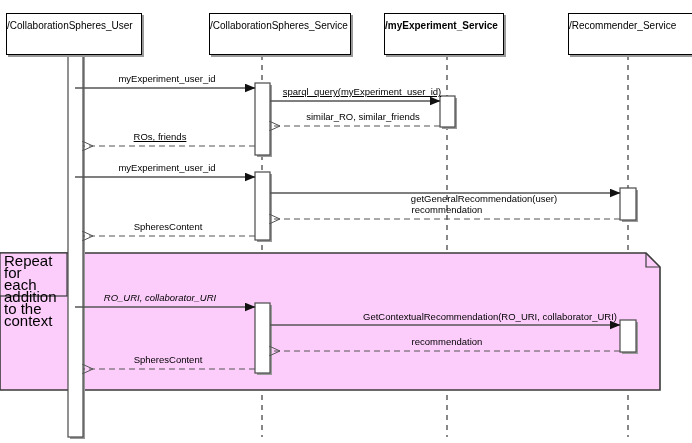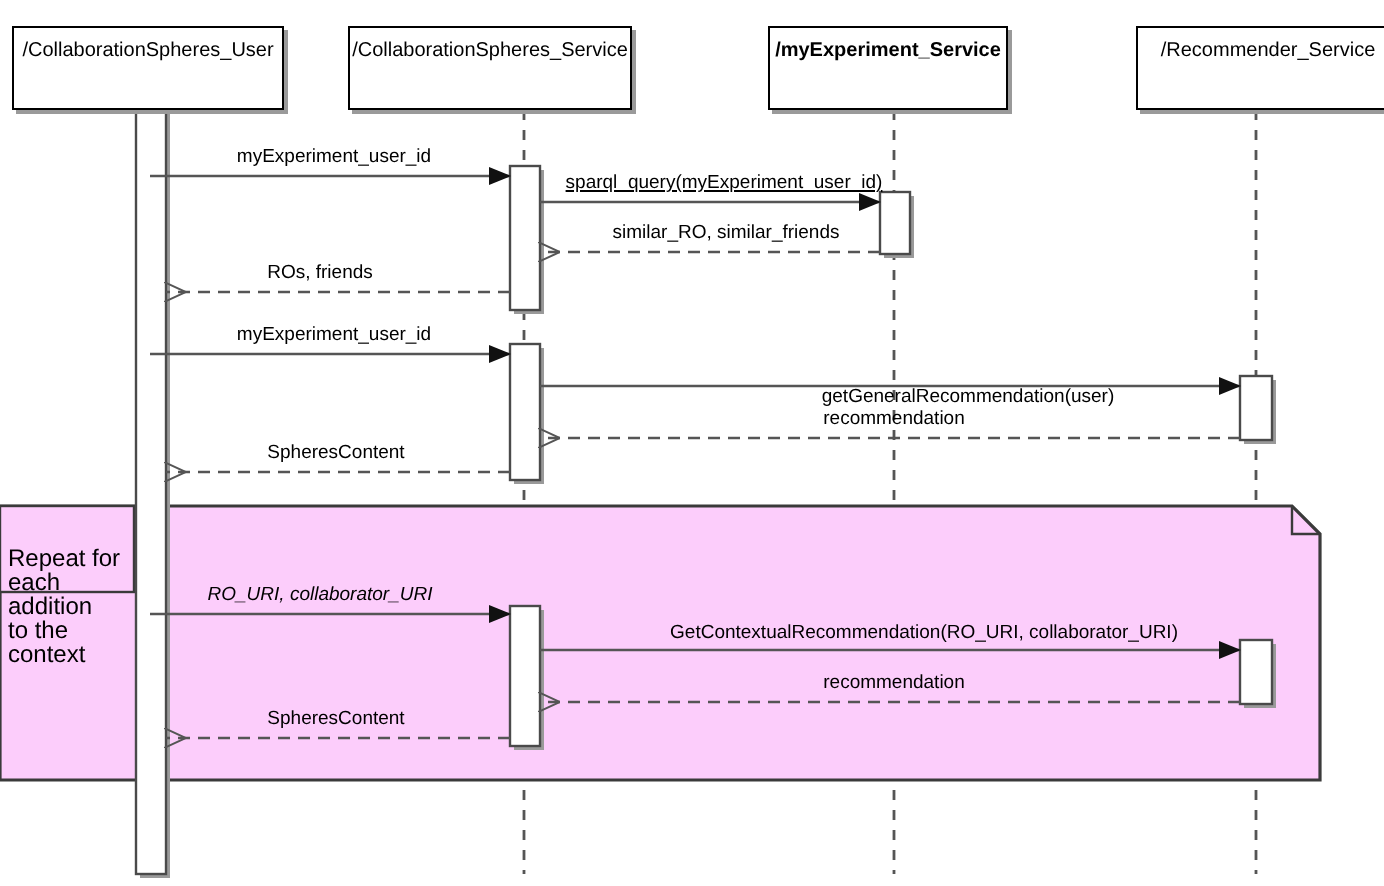--- a/index.html
+++ b/index.html
@@ -24,42 +24,42 @@
     height: 443px;
   }
   .lifeline-header {
     position: absolute;
     box-sizing: border-box;
     border: 1px solid #000000;
     background: #ffffff;
     box-shadow: 2px 2px 0 0 #9a9a9a;
     font-size: 10px;
     color: #000000;
-    text-align: center;
+    text-align: left;
     line-height: 1.1;
     padding-top: 6px;
     white-space: nowrap;
     overflow: hidden;
   }
   .msg-label {
     position: absolute;
     font-size: 9.5px;
     color: #000000;
     white-space: nowrap;
     text-align: left;
     transform: translateX(-50%);
   }
   .frag-label {
     position: absolute;
-    font-size: 12px;
+    font-size: 15px;
     color: #000000;
     line-height: 12px;
     white-space: pre-line;
     padding-left: 4px;
-    padding-top: 20px;
+    padding-top: 2px;
     box-sizing: border-box;
   }
 </style>
 </head>
 <body>
 
 <div id="diagram">
 
   <svg id="svg-layer" viewBox="0 0 692 443" xmlns="http://www.w3.org/2000/svg">
     <defs>
@@ -111,35 +111,35 @@
         <line x1="255" y1="236" x2="83" y2="236" stroke="#555555" stroke-width="1.2" marker-end="url(#open-arrow)" stroke-dasharray="6,4"></line>
         <line x1="75" y1="307" x2="255" y2="307" stroke="#555555" stroke-width="1.3" marker-end="url(#solid-arrow)"></line>
         <line x1="270" y1="325" x2="620" y2="325" stroke="#555555" stroke-width="1.3" marker-end="url(#solid-arrow)"></line>
         <line x1="620" y1="351" x2="270" y2="351" stroke="#555555" stroke-width="1.2" marker-end="url(#open-arrow)" stroke-dasharray="6,4"></line>
         <line x1="255" y1="369" x2="83" y2="369" stroke="#555555" stroke-width="1.2" marker-end="url(#open-arrow)" stroke-dasharray="6,4"></line>
       </g>
   </svg>
 
   <div id="headers-layer">
       <div class="lifeline-header" style="left: 6px; top: 13px; width: 136px; height: 42px;">/CollaborationSpheres_User</div>
-      <div class="lifeline-header" style="left: 174px; top: 13px; width: 142px; height: 42px;">/CollaborationSpheres_Service</div>
+      <div class="lifeline-header" style="left: 209px; top: 13px; width: 142px; height: 42px;">/CollaborationSpheres_Service</div>
       <div class="lifeline-header" style="left: 384px; top: 13px; width: 120px; height: 42px; font-weight: bold;">/myExperiment_Service</div>
       <div class="lifeline-header" style="left: 568px; top: 13px; width: 132px; height: 42px;">/Recommender_Service</div>
     </div>
   <div id="labels-layer">
       <div class="msg-label" style="left: 167px; top: 73px;">myExperiment_user_id</div>
       <div class="msg-label" style="left: 362px; top: 86px; text-decoration: underline;">sparql_query(myExperiment_user_id)</div>
       <div class="msg-label" style="left: 363px; top: 111px;">similar_RO, similar_friends</div>
-      <div class="msg-label" style="left: 160px; top: 131px;">ROs, friends</div>
+      <div class="msg-label" style="left: 160px; top: 131px; text-decoration: underline;">ROs, friends</div>
       <div class="msg-label" style="left: 167px; top: 162px;">myExperiment_user_id</div>
       <div class="msg-label" style="left: 484px; top: 193px;">getGeneralRecommendation(user)</div>
       <div class="msg-label" style="left: 447px; top: 204px;">recommendation</div>
       <div class="msg-label" style="left: 168px; top: 221px;">SpheresContent</div>
       <div class="msg-label" style="left: 160px; top: 292px; font-style: italic;">RO_URI, collaborator_URI</div>
-      <div class="msg-label" style="left: 462px; top: 311px;">GetContextualRecommendation(RO_URI, collaborator_URI)</div>
+      <div class="msg-label" style="left: 490px; top: 311px;">GetContextualRecommendation(RO_URI, collaborator_URI)</div>
       <div class="msg-label" style="left: 447px; top: 336px;">recommendation</div>
       <div class="msg-label" style="left: 168px; top: 354px;">SpheresContent</div>
     </div>
 
   <div class="frag-label" id="frag-label-el" style="left: 0px; top: 253px; width: 67px; height: 43px;">Repeat for
 each addition
 to the context</div>
 
 </div>
 

